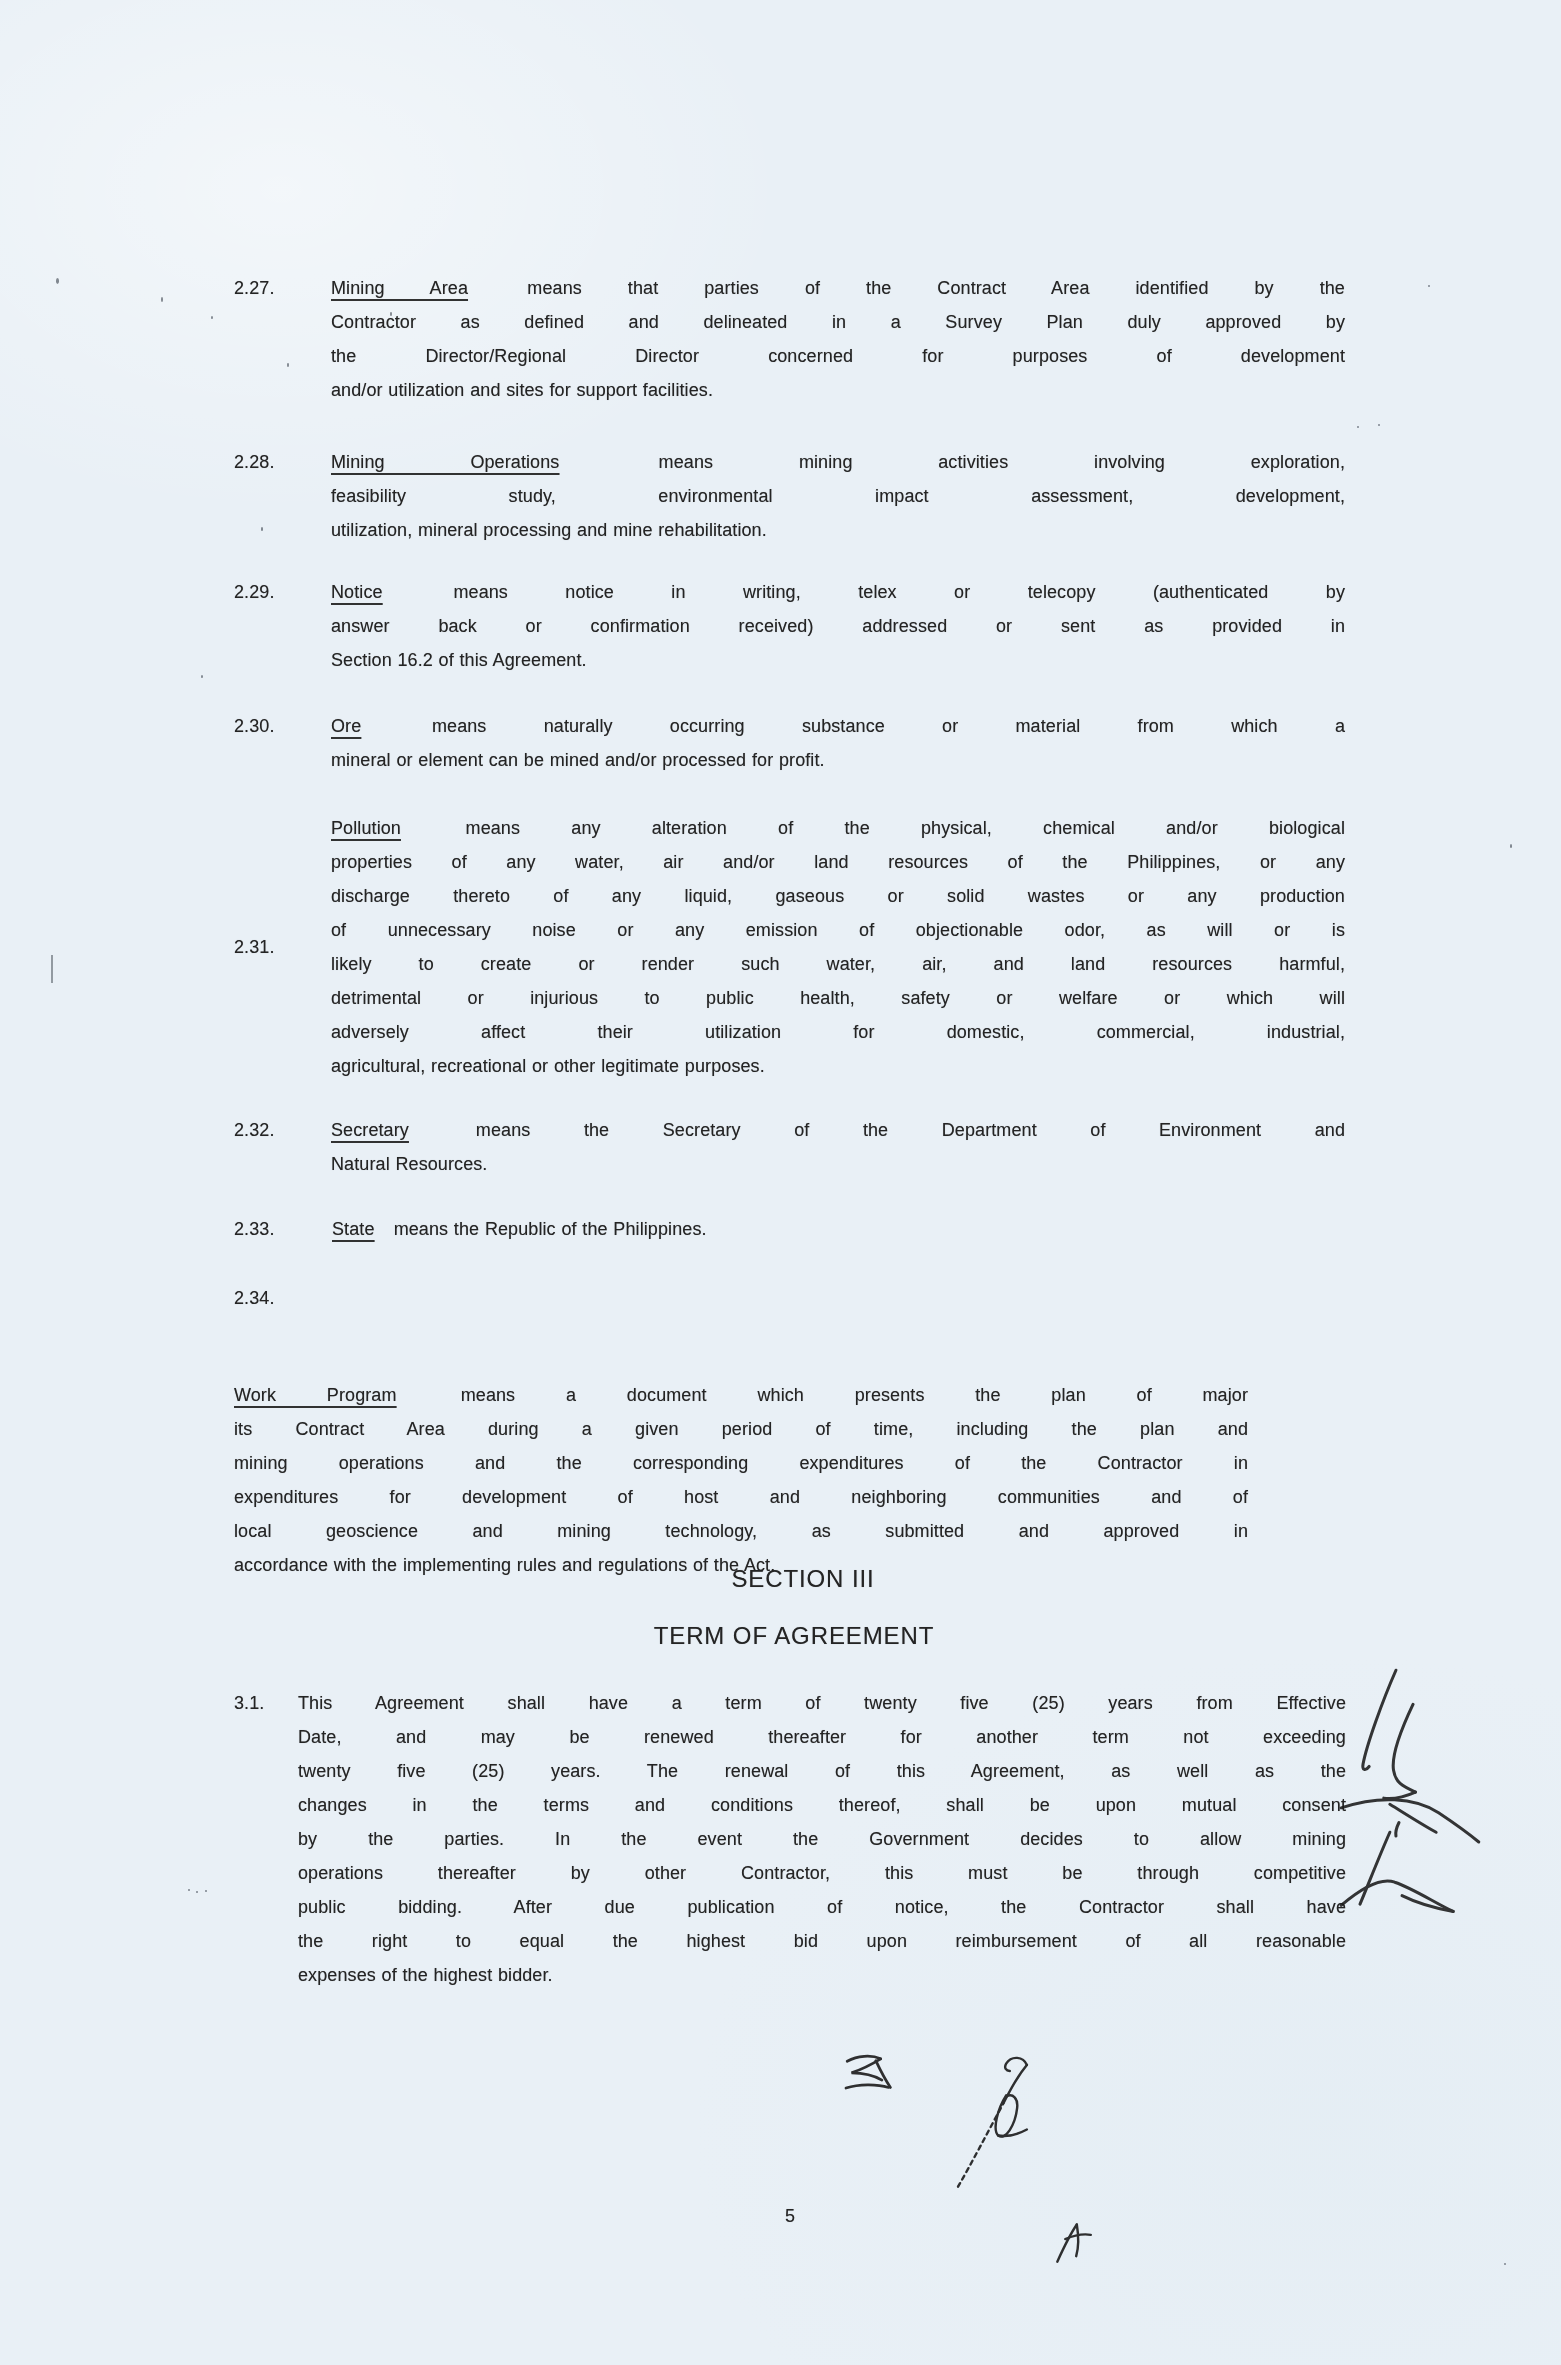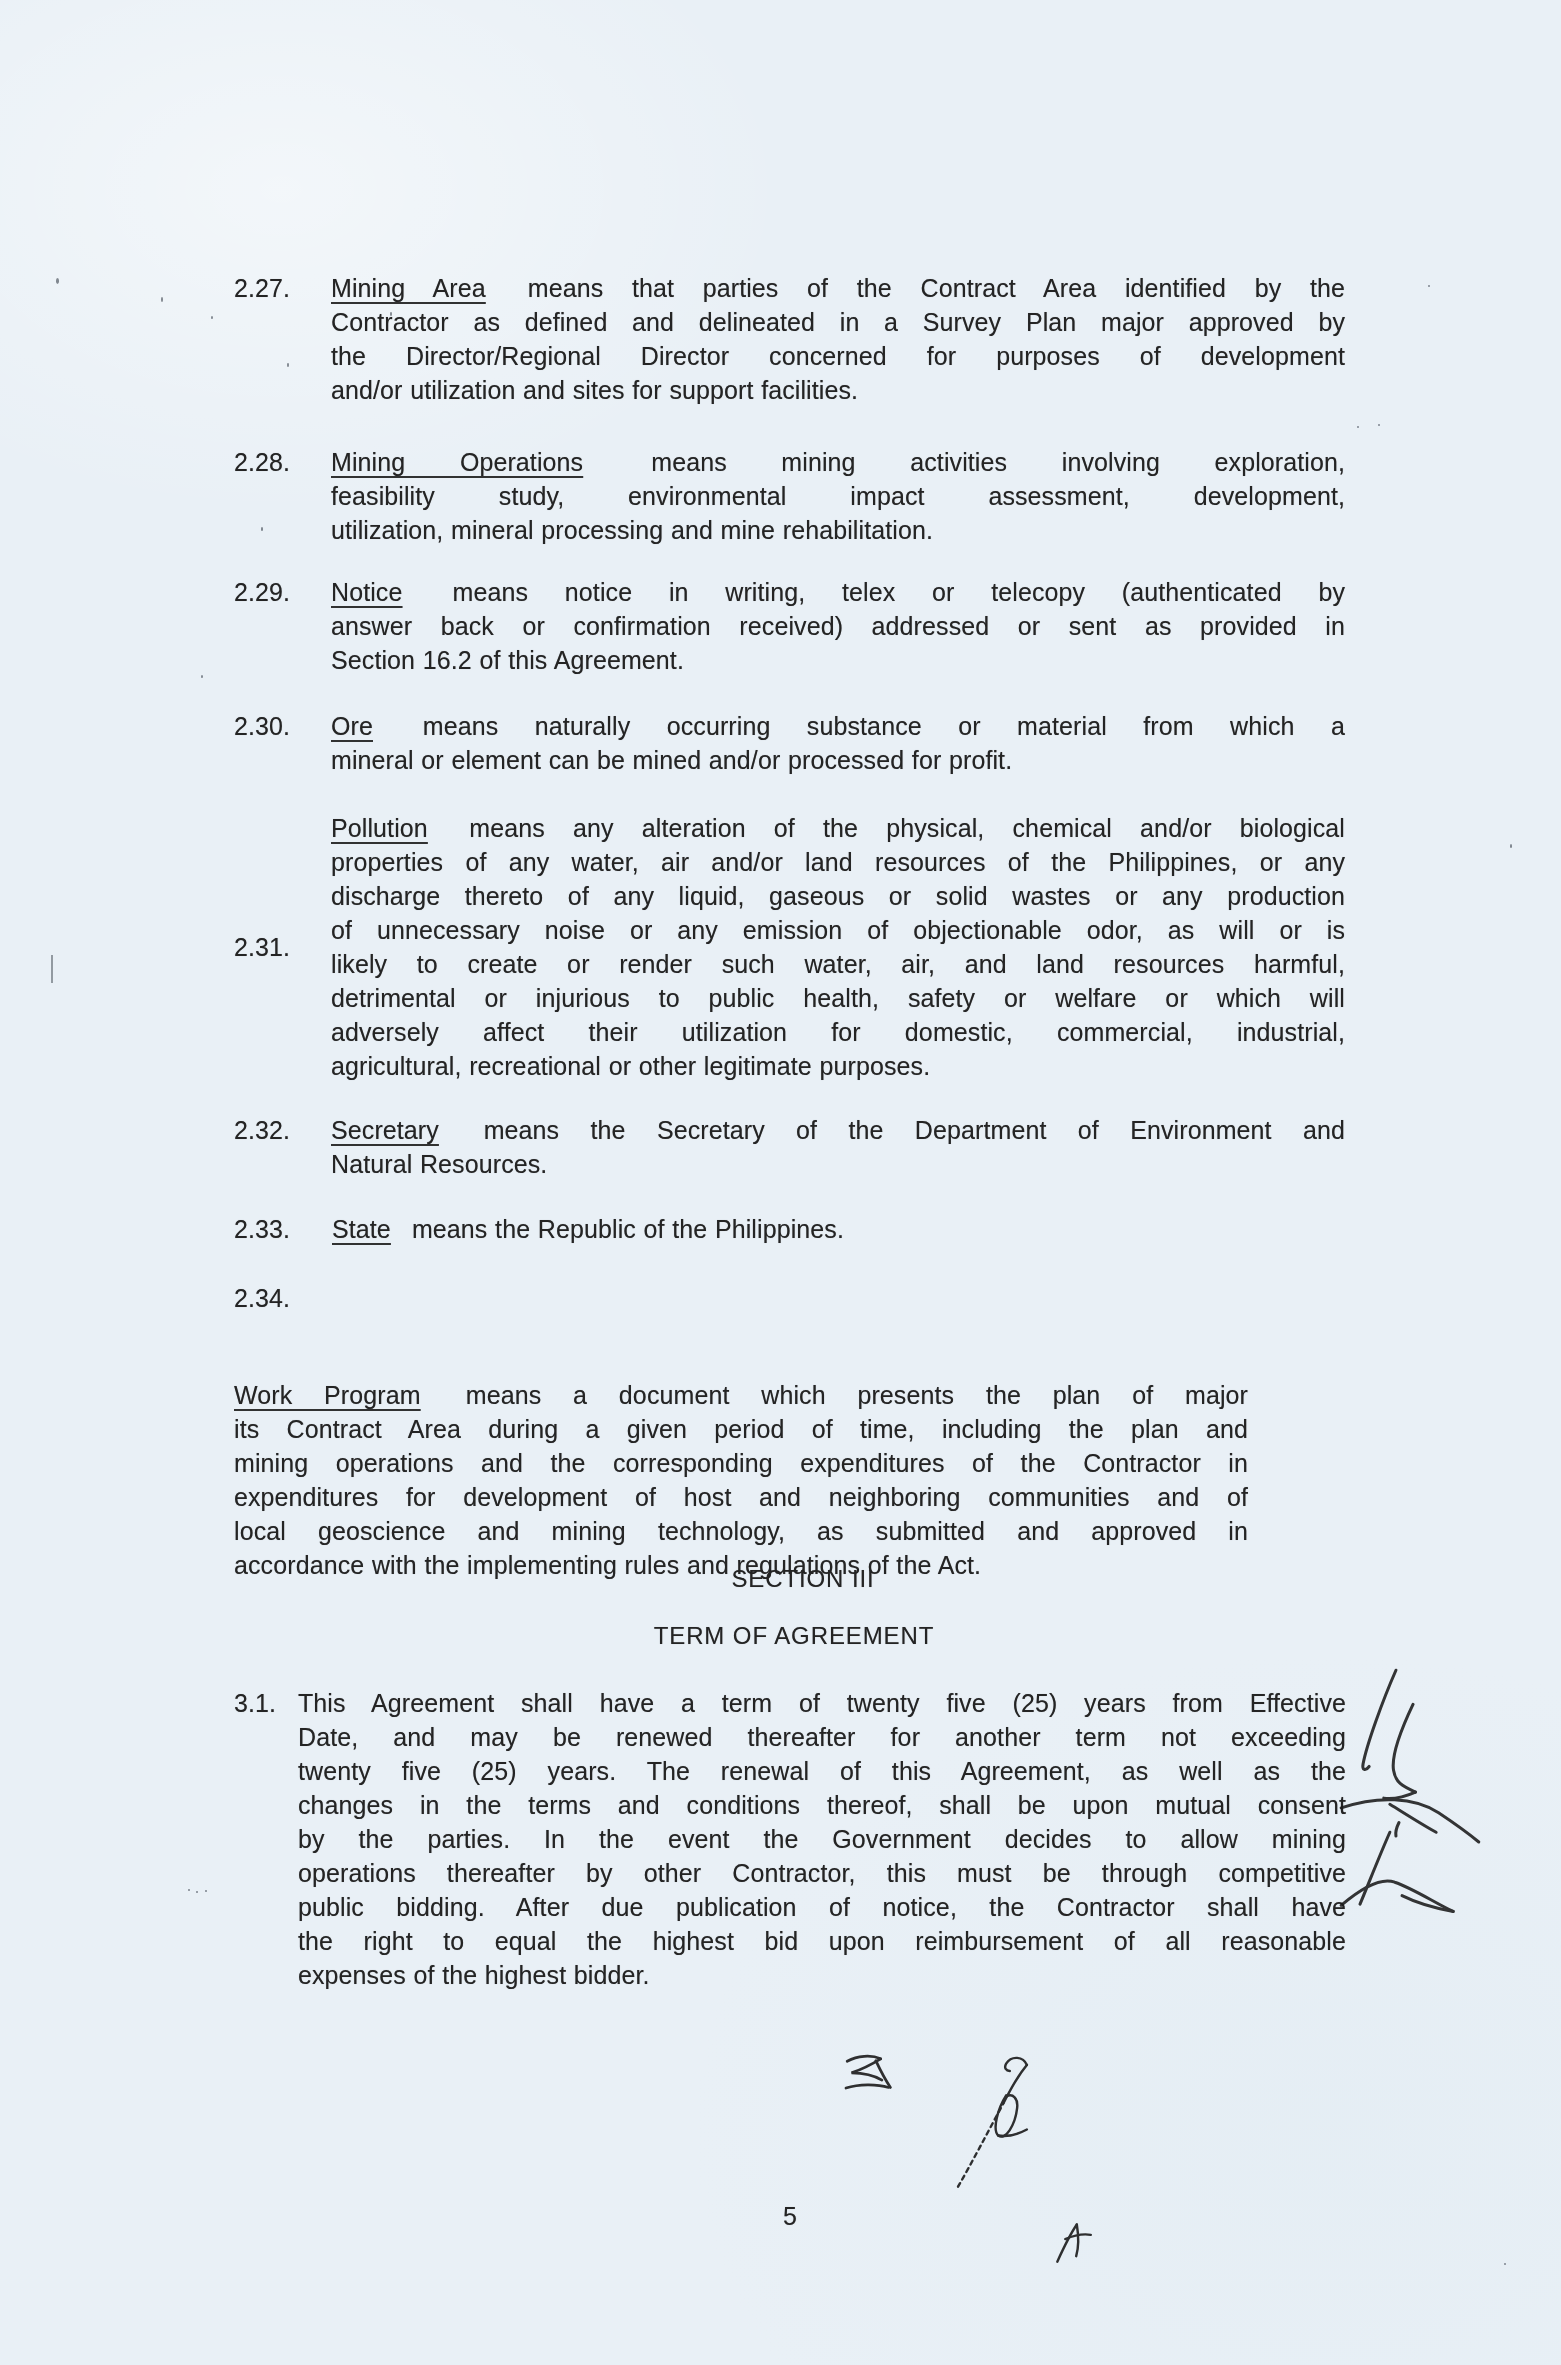--- a/index.html
+++ b/index.html
@@ -13,21 +13,21 @@
       #e9f0f6;
     font-family: "Liberation Sans", sans-serif;
     color: #242424;
     overflow: hidden;
     text-shadow: 0 0 0.7px rgba(25,25,25,0.38);
   }
   .content { position: absolute; left: 234px; top: 0; width: 1112px; height: 100%; }
   .def, .clause { position: absolute; left: 0; width: 1112px; display: flex; align-items: flex-start; }
   .def  .num { flex: 0 0 97px; width: 97px; }
   .clause .num { flex: 0 0 64px; width: 64px; }
-  .num, .line, .h-section, .h-sub, .pagenum { font-size: 25px; line-height: 34px; letter-spacing: 0.1px; }
+  .num, .line, .h-section, .h-sub, .pagenum { font-size: 18px; line-height: 34px; letter-spacing: 0.1px; }
   .def .body { flex: 0 0 1014px; width: 1014px; }
   .clause .body { flex: 0 0 1048px; width: 1048px; }
   .line { text-align: justify; text-align-last: justify; word-spacing: 0.6px; }
   .line.last { text-align-last: left; }
   .term {
     text-decoration: underline;
     text-decoration-thickness: 2.1px;
     text-underline-offset: 4.9px;
     text-decoration-color: rgba(30,30,30,0.85);
     margin-right: 13.4px;
@@ -54,21 +54,21 @@
 <body>
 
 <div class="page">
 
   <div class="content">
     <section id="definitions">
         <div class="def">
           <div class="num">2.27.</div>
           <div class="body">
             <div class="line"><span class="term">Mining Area</span> <span>means that parties of the Contract Area identified by the</span></div>
-            <div class="line">Contractor as defined and delineated in a Survey Plan major approved by</div>
+            <div class="line">Contractor as defined and delineated in a Survey Plan duly approved by</div>
             <div class="line">the Director/Regional Director concerned for purposes of development</div>
             <div class="line last">and/or utilization and sites for support facilities.</div>
           </div>
         </div>
         <div class="def">
           <div class="num">2.28.</div>
           <div class="body">
             <div class="line"><span class="term">Mining Operations</span> <span>means mining activities involving exploration,</span></div>
             <div class="line">feasibility study, environmental impact assessment, development,</div>
             <div class="line last">utilization, mineral processing and mine rehabilitation.</div>

